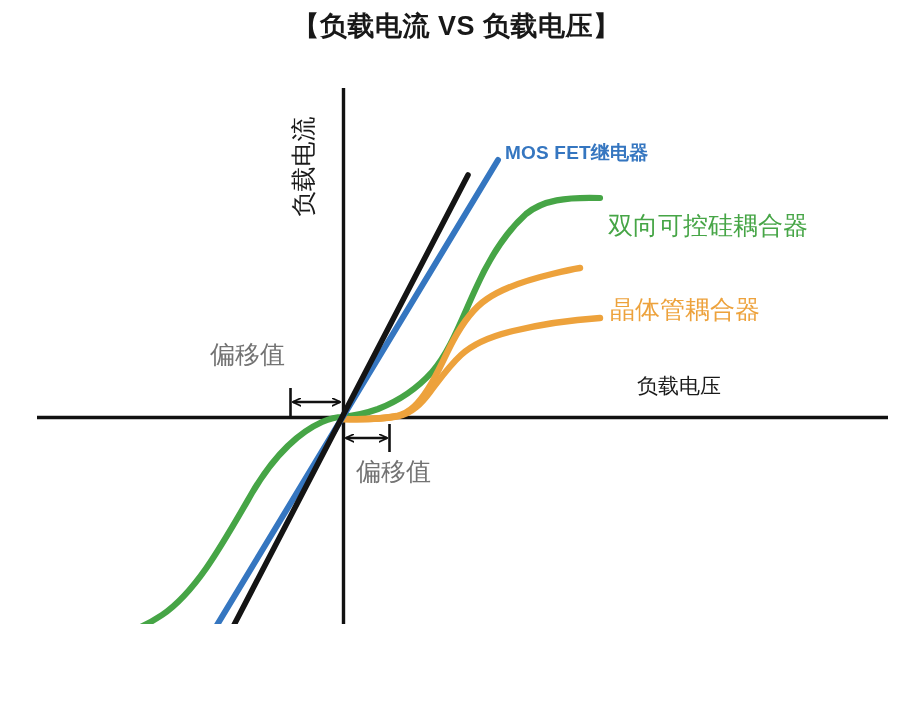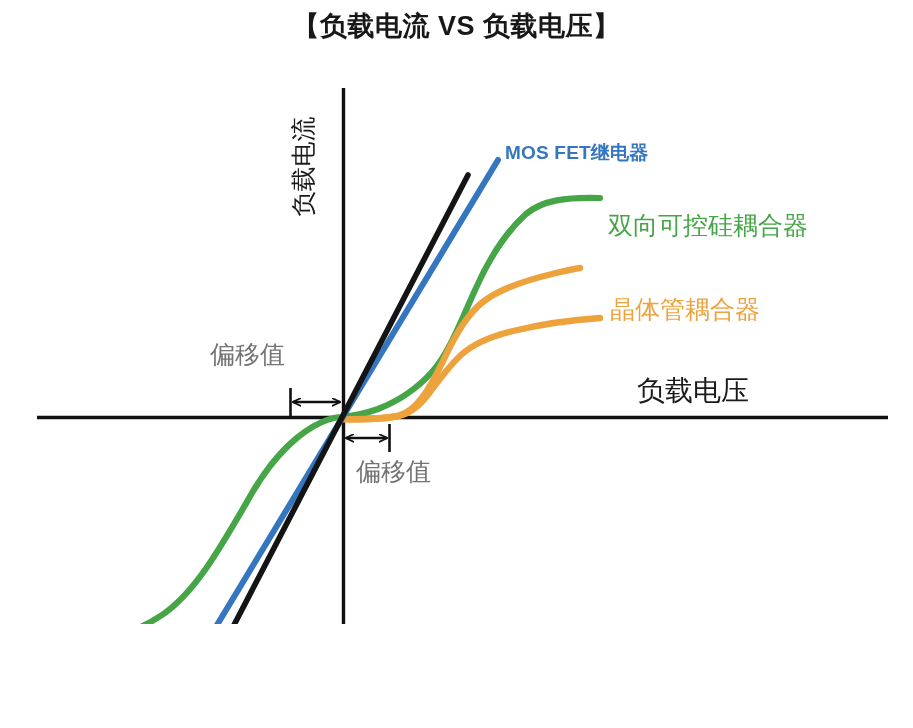--- a/index.html
+++ b/index.html
@@ -42,21 +42,21 @@
     text-align: center;
     transform: rotate(-90deg);
     font-size: 25px;
     color: #1a1a1a;
     white-space: nowrap;
     font-family: "Liberation Sans", "DejaVu Sans", sans-serif;
   }
   #x-axis-label {
     left: 637px;
     top: 372px;
-    font-size: 28px;
+    font-size: 21px;
   }
   .series-label {
     position: absolute;
     white-space: nowrap;
     font-family: "Liberation Sans", "DejaVu Sans", sans-serif;
   }
   #label-mech {
     left: 476px;
     top: 102px;
     font-size: 25px;

